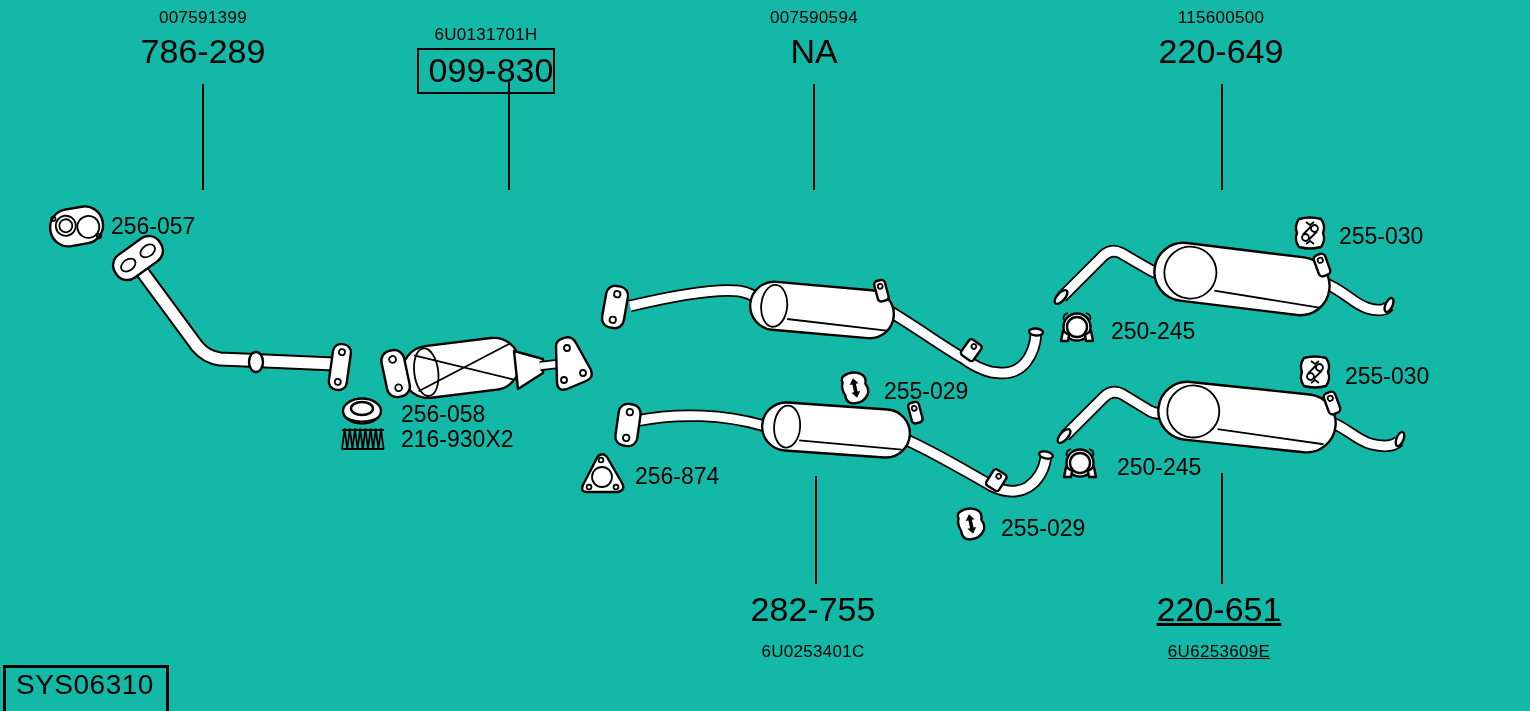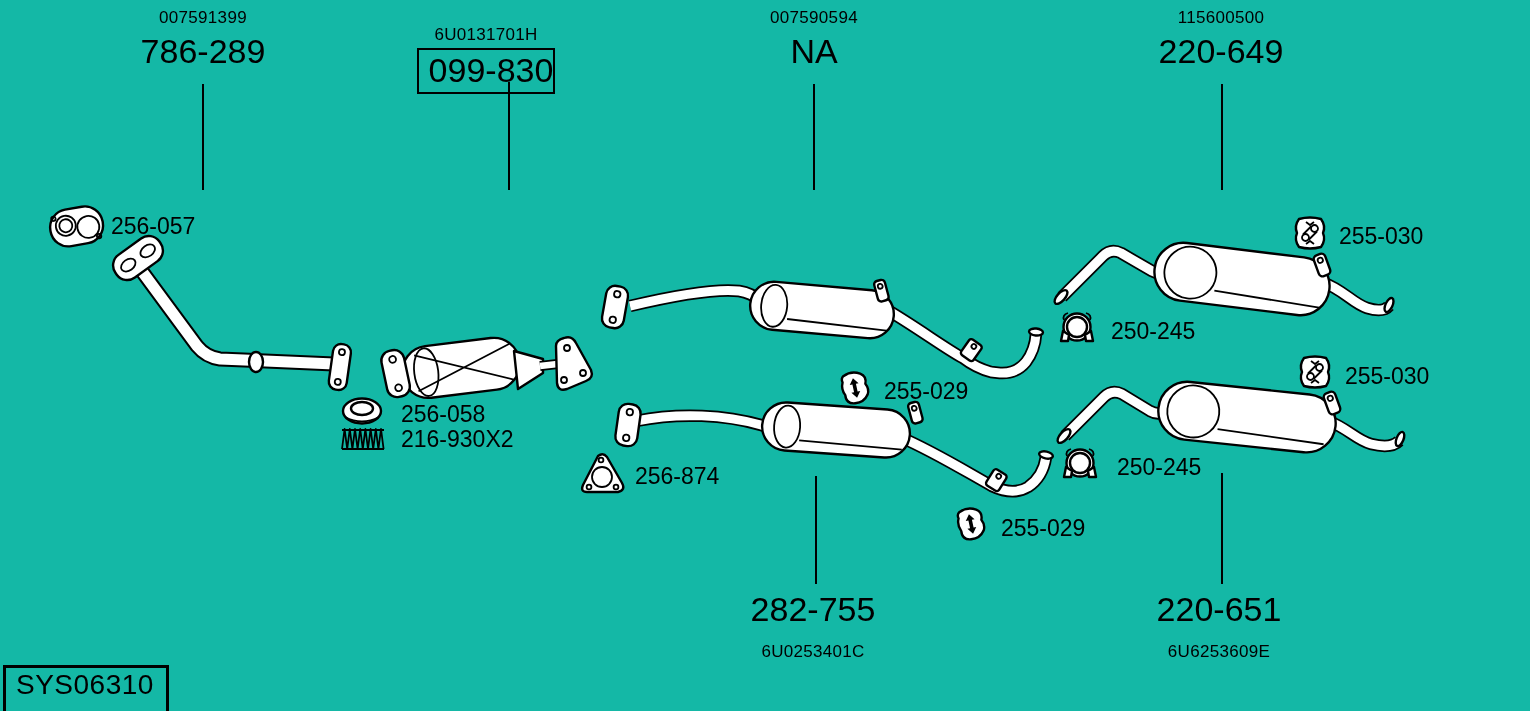--- a/index.html
+++ b/index.html
@@ -245,21 +245,21 @@
   <div class="col" style="left:1091px; top:8px;">
     <div class="ref">115600500</div>
     <div class="pn">220-649</div>
   </div>
 
   <div class="bcol" style="left:683px; top:586px;">
     <div class="pn">282-755</div>
     <div class="ref">6U0253401C</div>
   </div>
 
-  <div class="bcol" style="left:1089px; top:586px;">
+  <div class="bcol" style="left:1089px; top:586px;text-decoration:underline;">
     <div class="pn">220-651</div>
     <div class="ref">6U6253609E</div>
   </div>
 
   <div class="plabel" style="left:104px;  top:214px;">256-057</div>
   <div class="plabel" style="left:394px;  top:402px;">256-058</div>
   <div class="plabel" style="left:394px;  top:427px;">216-930X2</div>
   <div class="plabel" style="left:628px;  top:464px;">256-874</div>
   <div class="plabel" style="left:877px;  top:379px;">255-029</div>
   <div class="plabel" style="left:994px;  top:516px;">255-029</div>

